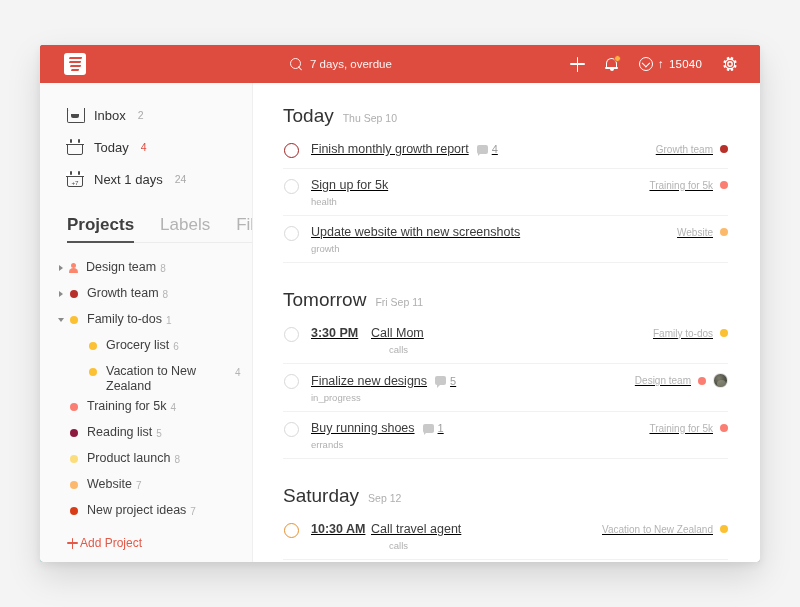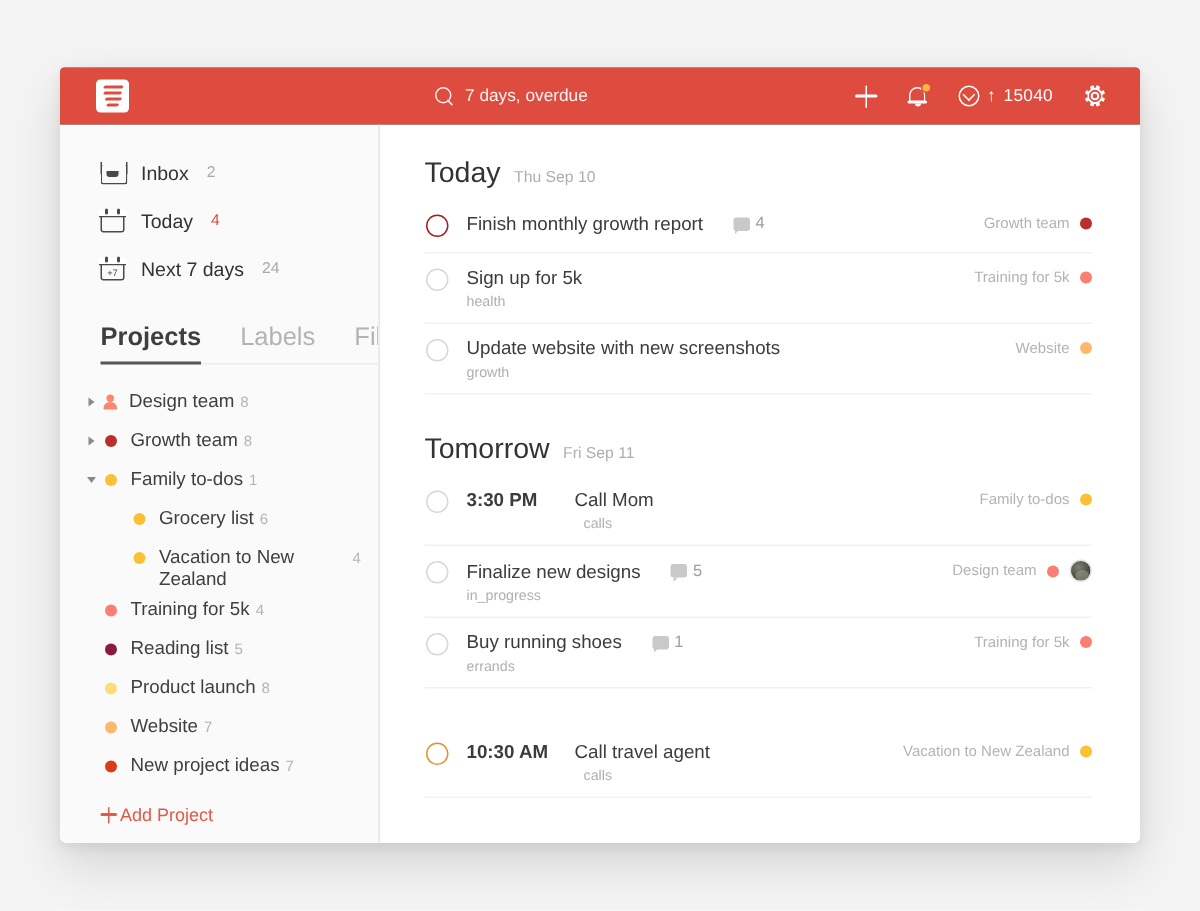--- a/index.html
+++ b/index.html
@@ -269,21 +269,21 @@
   }
   .check {
     width: 15px; height: 15px; border-radius: 50%;
     border: 1.6px solid #d8d8d8; flex: 0 0 15px;
     margin: 1px 12px 0 1px;
   }
   .check.p1 { border-color: #a32020; border-width: 1.8px; }
   .check.p2 { border-color: #e8902c; border-width: 1.8px; }
 
   .task-main { flex: 1 1 auto; min-width: 0; }
-  .task-line { display: flex; align-items: center; gap: 16px; flex-wrap: nowrap; }
+  .task-line { display: flex; align-items: center; gap: 4px; flex-wrap: nowrap; text-decoration: underline; }
   .task-time { font-size: 12.5px; color: #3c3c3c; font-weight: bold; flex: 0 0 auto; min-width: 56px; }
   .task-title { font-size: 12.5px; color: #3c3c3c; white-space: nowrap; }
   .task-label { font-size: 9.5px; color: #b0b0b0; margin-top: 4px; display: block; }
   .task-label.indent { margin-left: 78px; }
 
   .comments { display: flex; align-items: center; gap: 4px; margin-left: 4px; }
   .bubble {
     width: 11px; height: 9px; background: #c9c9c9;
     border-radius: 2px; position: relative; flex: 0 0 11px;
   }
@@ -381,21 +381,21 @@
         <span class="nav-label">Today</span>
         <span class="nav-count red">4</span>
       </div>
 
       <div class="nav-item">
         <span class="ico ico-cal">
           <i></i>
             <u></u>
           <span>+7</span>
         </span>
-        <span class="nav-label">Next 7 days</span>
+        <span class="nav-label">Next 1 days</span>
         <span class="nav-count">24</span>
       </div>
 
       <div class="tabs">
         <div class="tab active">Projects</div>
         <div class="tab">Labels</div>
         <div class="tab">Filters</div>
       </div>
 
       <div class="projects" id="project-list">
@@ -564,20 +564,24 @@
                 <span class="task-right">
                   <span class="proj-name">Training for 5k</span>
                   <span class="proj-dot" style="background: rgb(251, 126, 114);"></span>
                 </span>
               </div>
               <span class="task-label">errands</span>
             </div>
           </div>
         </div>
         <div class="section">
+          <div class="day-header">
+            <span class="day-name">Saturday</span>
+            <span class="day-date">Sep 12</span>
+          </div>
           <div class="task">
             <span class="check p2"></span>
             <div class="task-main">
               <div class="task-line">
                 <span class="task-time">10:30 AM</span>
                 <span class="task-title">Call travel agent</span>
                 <span class="task-right">
                   <span class="proj-name">Vacation to New Zealand</span>
                   <span class="proj-dot" style="background: rgb(252, 192, 51);"></span>
                 </span>

